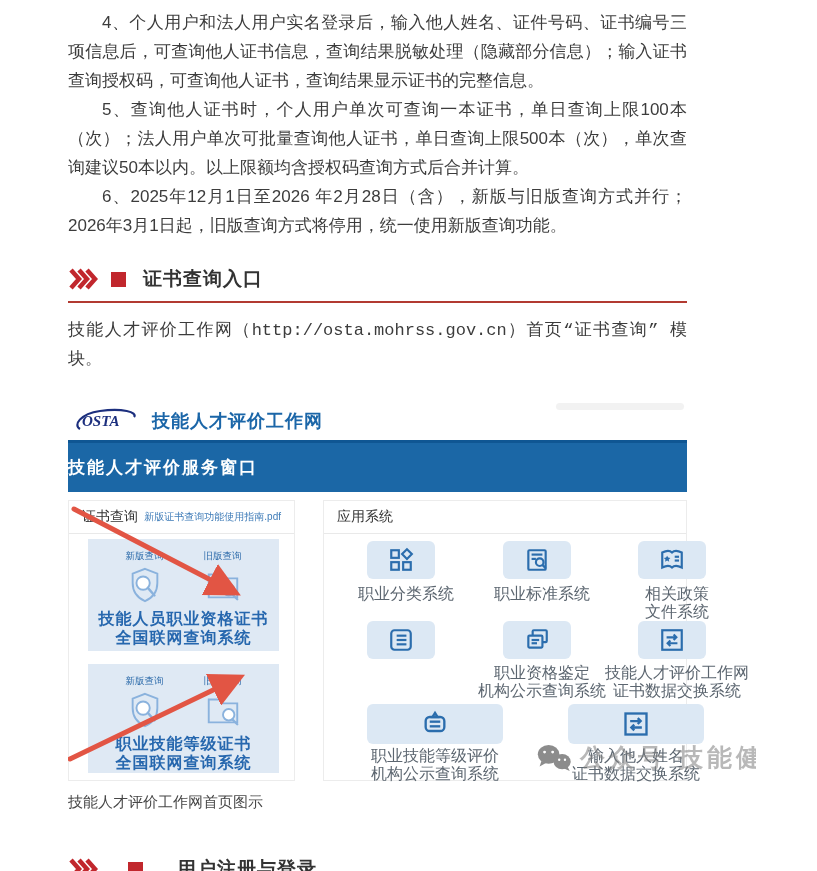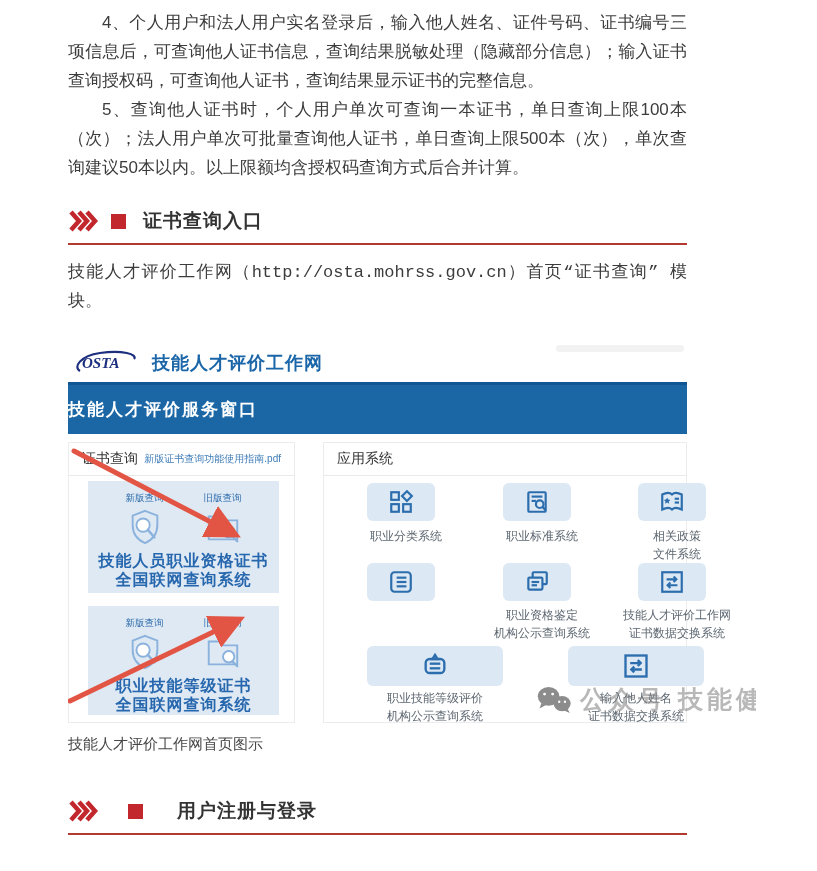--- a/index.html
+++ b/index.html
@@ -57,21 +57,21 @@
   .qtitle { text-align:center; font-size:16px; font-weight:700; color:#2667ae; line-height:19px; margin-top:5px; letter-spacing:1px; }
 
   .tile {
     position:absolute; background:#dce8f4; border-radius:6px;
     display:flex; align-items:center; justify-content:center; cursor:pointer;
   }
   .tile.small { width:68px; height:38px; }
   .tile.wide  { width:136px; height:40px; }
   .app-label {
     position:absolute; width:150px; text-align:center;
-    font-size:12px; color:#5c6670; line-height:18px;
+    font-size:16px; color:#5c6670; line-height:18px;
   }
   .app-label span { display:block; }
 
   .arrows-overlay { position:absolute; left:0; top:105px; pointer-events:none; }
 
   .watermark {
     position:absolute; left:468px; top:345px; display:flex; align-items:center; gap:8px;
     pointer-events:none;
   }
   .watermark-text {
@@ -82,20 +82,21 @@
   .caption { margin-top:11px; font-size:15px; color:#474747; }
 </style>
 </head>
 <body>
 
 <div class="page">
   <div class="content">
 
     <p class="para">4、个人用户和法人用户实名登录后，输入他人姓名、证件号码、证书编号三项信息后，可查询他人证书信息，查询结果脱敏处理（隐藏部分信息）；输入证书查询授权码，可查询他人证书，查询结果显示证书的完整信息。</p>
     <p class="para">5、查询他人证书时，个人用户单次可查询一本证书，单日查询上限100本（次）；法人用户单次可批量查询他人证书，单日查询上限500本（次），单次查询建议50本以内。以上限额均含授权码查询方式后合并计算。</p>
+    <p class="para">6、2025年12月1日至2026 年2月28日（含），新版与旧版查询方式并行；2026年3月1日起，旧版查询方式将停用，统一使用新版查询功能。</p>
 
     <div class="section-header">
       <svg class="chevrons-icon" width="32" height="22" viewBox="0 0 32 22">
         <path d="M3 2 L11 11 L3 20" fill="none" stroke="#c1272d" stroke-width="4.5"></path>
         <path d="M11 2 L19 11 L11 20" fill="none" stroke="#c1272d" stroke-width="4.5"></path>
         <path d="M19 2 L27 11 L19 20" fill="none" stroke="#c1272d" stroke-width="4.5"></path>
       </svg>
       <span class="red-square"></span>
       <h2 class="section-title">证书查询入口</h2>
     </div>

